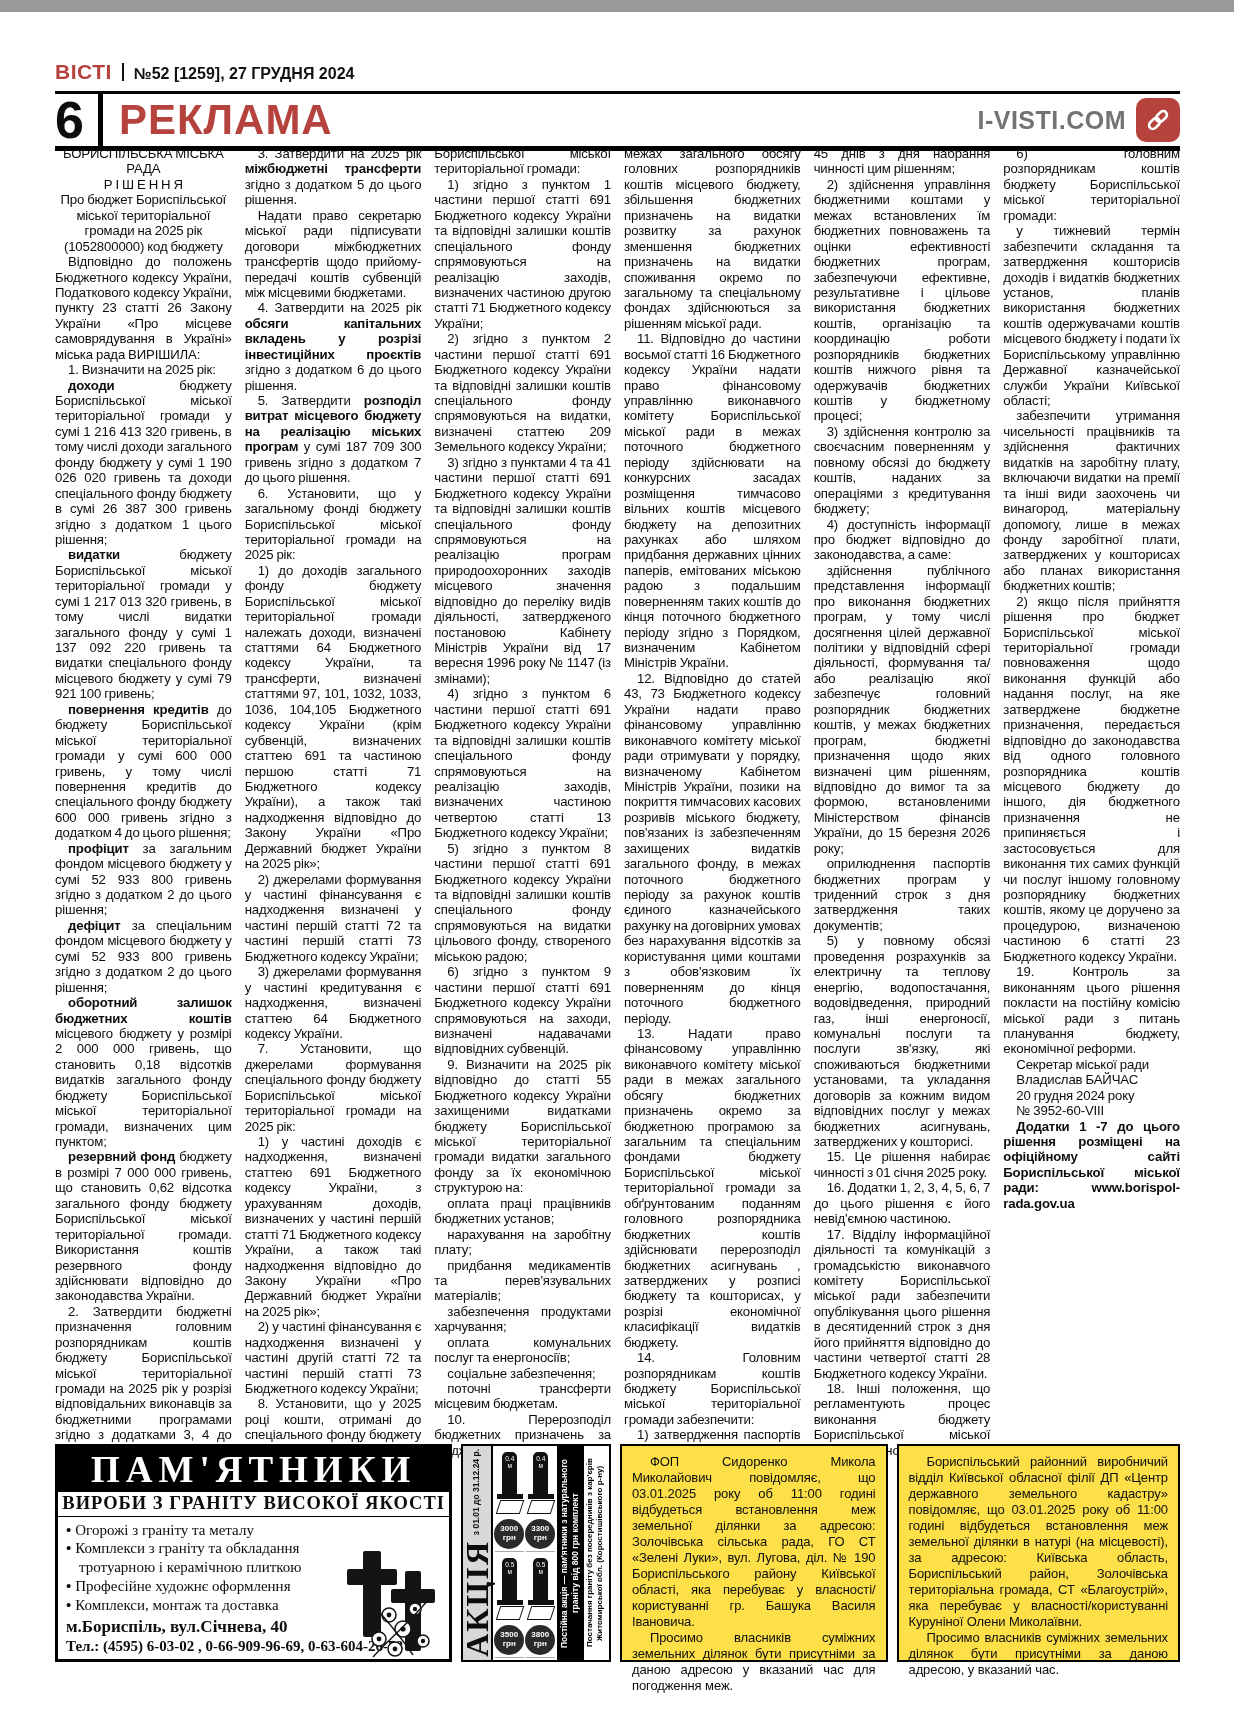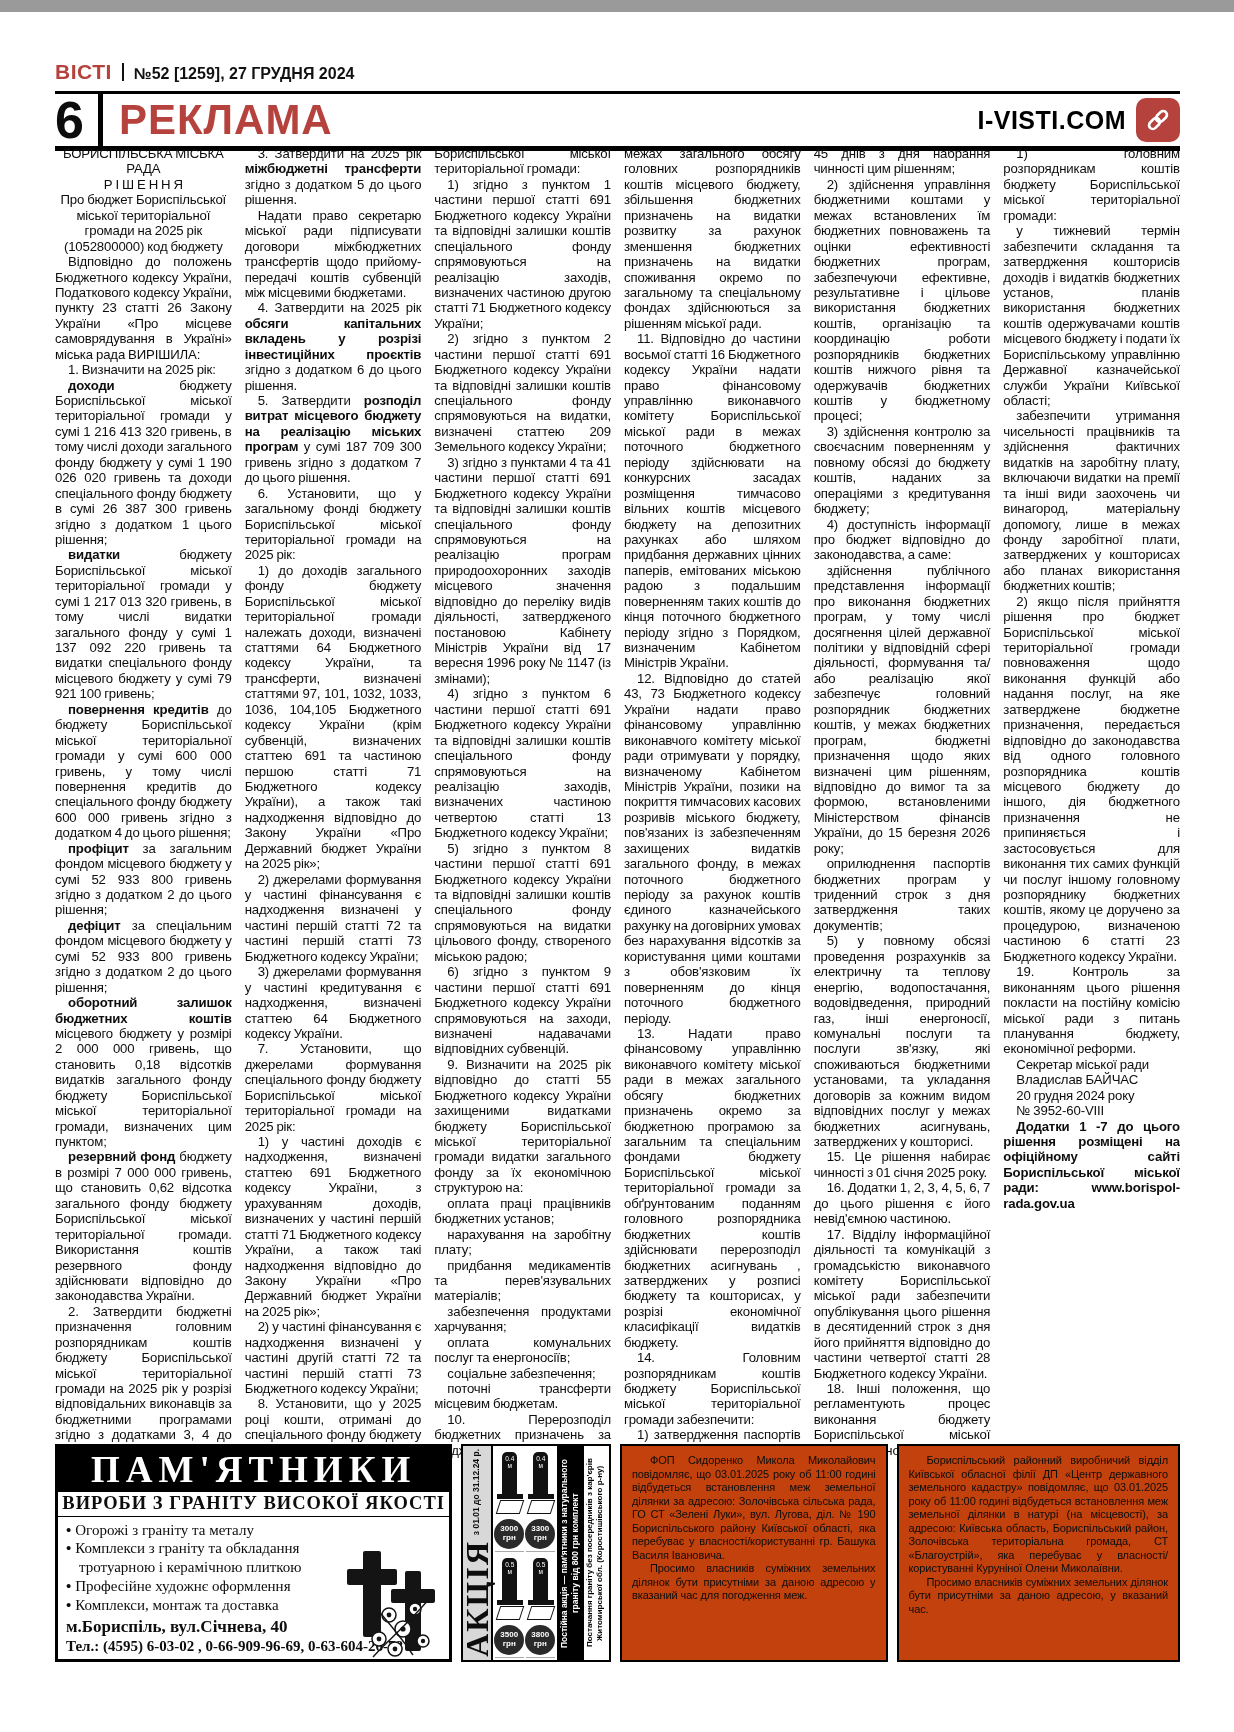--- a/index.html
+++ b/index.html
@@ -10,21 +10,21 @@
   .masthead{position:absolute;left:55px;top:48px;display:flex;align-items:baseline;gap:10px;}
   .logo{font-size:21px;font-weight:bold;color:#b5423d;letter-spacing:.5px;}
   .issue-sep{width:2px;height:18px;background:#111;align-self:center;}
   .issue{font-size:16px;font-weight:bold;color:#111;}
   .rule-thin{position:absolute;left:55px;right:54px;top:79px;height:3px;background:#000;}
   .header-row{position:absolute;left:55px;right:54px;top:84px;height:48px;display:flex;align-items:center;}
   .page-num{font-size:52px;font-weight:bold;line-height:1;}
   .header-bar{width:5px;height:52px;background:#000;margin:0 16px 0 14px;}
   .section-title{font-size:42px;font-weight:bold;color:#b5423d;letter-spacing:1px;line-height:1;}
   .site{margin-left:auto;display:flex;align-items:center;gap:10px;}
-  .site-name{font-size:25px;font-weight:bold;color:#000000;letter-spacing:.5px;}
+  .site-name{font-size:25px;font-weight:bold;color:#737373;letter-spacing:.5px;}
   .site-icon{width:44px;height:44px;border-radius:10px;background:#b5423d;display:flex;align-items:center;justify-content:center;}
   .rule-thick{position:absolute;left:55px;right:54px;top:134px;height:5px;background:#000;}
 
   
   .article{position:absolute;left:55px;right:54px;top:134px;height:1318px;
            column-count:6;column-gap:13px;column-fill:auto;overflow:hidden;
            font-size:13.2px;line-height:1.17;text-align:justify;
            letter-spacing:-0.15px;word-spacing:-0.5px;}
   .article p{margin:0;text-indent:13px;}
   .article p.c{text-align:center;text-indent:0;}
@@ -62,22 +62,22 @@
   .plinth{width:22px;height:12px;border:1px solid #111;margin:1px auto 0;transform:skewX(-18deg);}
   .price-badge{position:absolute;right:0px;bottom:2px;width:30px;height:30px;border-radius:50%;background:#2a2a2a;color:#fff;
                font-family:"Liberation Sans",sans-serif;font-size:8px;font-weight:bold;line-height:1.1;
                display:flex;align-items:center;justify-content:center;text-align:center;}
   .akcia-note1{width:26px;background:#000;color:#fff;font-size:8.5px;font-weight:bold;line-height:1.3;
                display:flex;align-items:center;justify-content:center;text-align:center;padding:2px 1px;box-sizing:border-box;}
   .akcia-note2{width:24px;background:#fff;color:#000;border-left:1px solid #000;font-size:8px;font-weight:bold;line-height:1.3;
                display:flex;align-items:center;justify-content:center;text-align:center;padding:2px 1px;box-sizing:border-box;}
 
   
-  .ad-text{border:2px solid #000;box-sizing:border-box;background:#c2410c;padding:8px 10px;
-           font-size:11px;line-height:1.23;text-align:justify;letter-spacing:-0.1px;}
+  .ad-text{border:2px solid #000;box-sizing:border-box;background:#fde047;padding:8px 10px;
+           font-size:13px;line-height:1.23;text-align:justify;letter-spacing:-0.1px;}
   .ad-text p{margin:0;text-indent:18px;}
   .ad-fop{width:268px;}
   .ad-cad{width:284px;}
 </style>
 </head>
 <body>
 
 <div class="page">
 
   <div class="masthead">
@@ -154,21 +154,21 @@
       <p><span>2) здійснення управління бюджетними коштами у межах встановлених їм бюджетних повноважень та оцінки ефективності бюджетних програм, забезпечуючи ефективне, результативне і цільове використання бюджетних коштів, організацію та координацію роботи розпорядників бюджетних коштів нижчого рівня та одержувачів бюджетних коштів у бюджетному процесі;</span></p>
       <p><span>3) здійснення контролю за своєчасним поверненням у повному обсязі до бюджету коштів, наданих за операціями з кредитування бюджету;</span></p>
       <p><span>4) доступність інформації про бюджет відповідно до законодавства, а саме:</span></p>
       <p><span>здійснення публічного представлення інформації про виконання бюджетних програм, у тому числі досягнення цілей державної політики у відповідній сфері діяльності, формування та/або реалізацію якої забезпечує головний розпорядник бюджетних коштів, у межах бюджетних програм, бюджетні призначення щодо яких визначені цим рішенням, відповідно до вимог та за формою, встановленими Міністерством фінансів України, до 15 березня 2026 року;</span></p>
       <p><span>оприлюднення паспортів бюджетних програм у триденний строк з дня затвердження таких документів;</span></p>
       <p><span>5) у повному обсязі проведення розрахунків за електричну та теплову енергію, водопостачання, водовідведення, природний газ, інші енергоносії, комунальні послуги та послуги зв'язку, які споживаються бюджетними установами, та укладання договорів за кожним видом відповідних послуг у межах бюджетних асигнувань, затверджених у кошторисі.</span></p>
       <p><span>15. Це рішення набирає чинності з 01 січня 2025 року.</span></p>
       <p><span>16. Додатки 1, 2, 3, 4, 5, 6, 7 до цього рішення є його невід'ємною частиною.</span></p>
       <p><span>17. Відділу інформаційної діяльності та комунікацій з громадськістю виконавчого комітету Бориспільської міської ради забезпечити опублікування цього рішення в десятиденний строк з дня його прийняття відповідно до частини четвертої статті 28 Бюджетного кодексу України.</span></p>
       <p><span>18. Інші положення, що регламентують процес виконання бюджету Бориспільської міської територіальної громади:</span></p>
-      <p><span>1) головним розпорядникам коштів бюджету Бориспільської міської територіальної громади:</span></p>
+      <p><span>6) головним розпорядникам коштів бюджету Бориспільської міської територіальної громади:</span></p>
       <p><span>у тижневий термін забезпечити складання та затвердження кошторисів доходів і видатків бюджетних установ, планів використання бюджетних коштів одержувачами коштів місцевого бюджету і подати їх Бориспільському управлінню Державної казначейської служби України Київської області;</span></p>
       <p><span>забезпечити утримання чисельності працівників та здійснення фактичних видатків на заробітну плату, включаючи видатки на премії та інші види заохочень чи винагород, матеріальну допомогу, лише в межах фонду заробітної плати, затверджених у кошторисах або планах використання бюджетних коштів;</span></p>
       <p><span>2) якщо після прийняття рішення про бюджет Бориспільської міської територіальної громади повноваження щодо виконання функцій або надання послуг, на яке затверджене бюджетне призначення, передається відповідно до законодавства від одного головного розпорядника коштів місцевого бюджету до іншого, дія бюджетного призначення не припиняється і застосовується для виконання тих самих функцій чи послуг іншому головному розпоряднику бюджетних коштів, якому це доручено за процедурою, визначеною частиною 6 статті 23 Бюджетного кодексу України.</span></p>
       <p><span>19. Контроль за виконанням цього рішення покласти на постійну комісію міської ради з питань планування бюджету, економічної реформи.</span></p>
       <p class="l"><span>Секретар міської ради</span></p>
       <p class="l"><span>Владислав БАЙЧАС</span></p>
       <p class="l"><span>20 грудня 2024 року</span></p>
       <p class="l"><span>№ 3952-60-VIII</span></p>
       <p><span class="b">Додатки 1 -7 до цього рішення розміщені на офіційному сайті Бориспільської міської ради: www.borispol-rada.gov.ua</span></p>
     </div>

